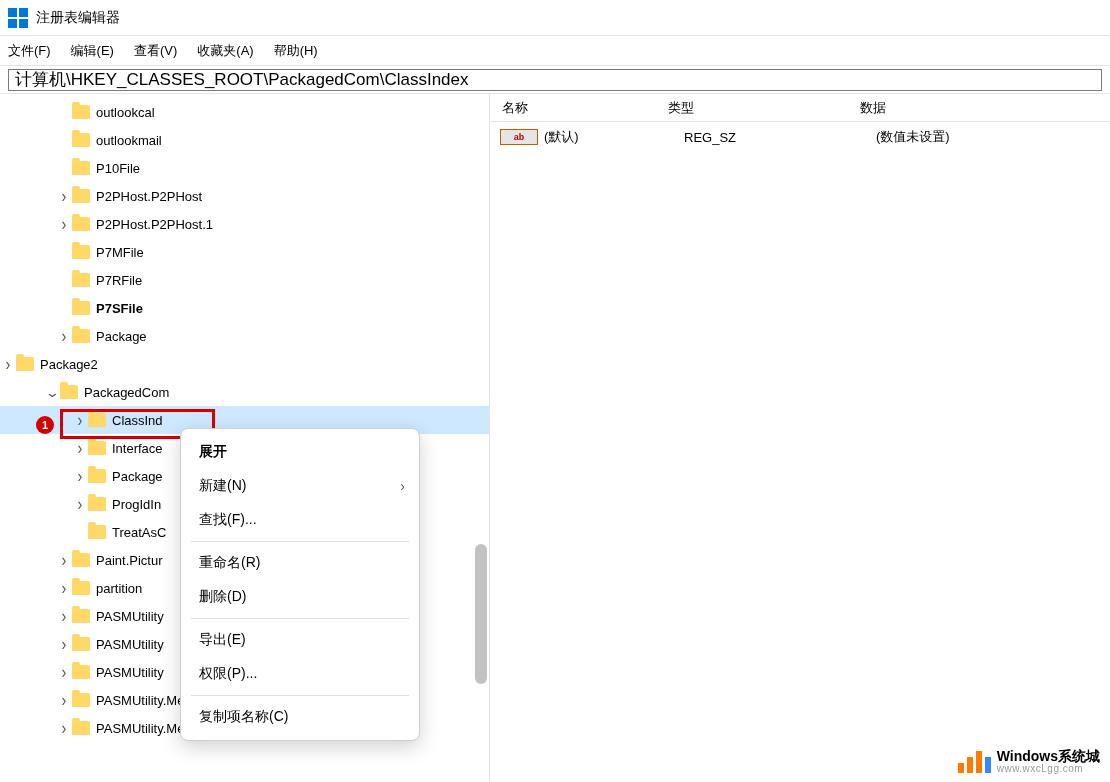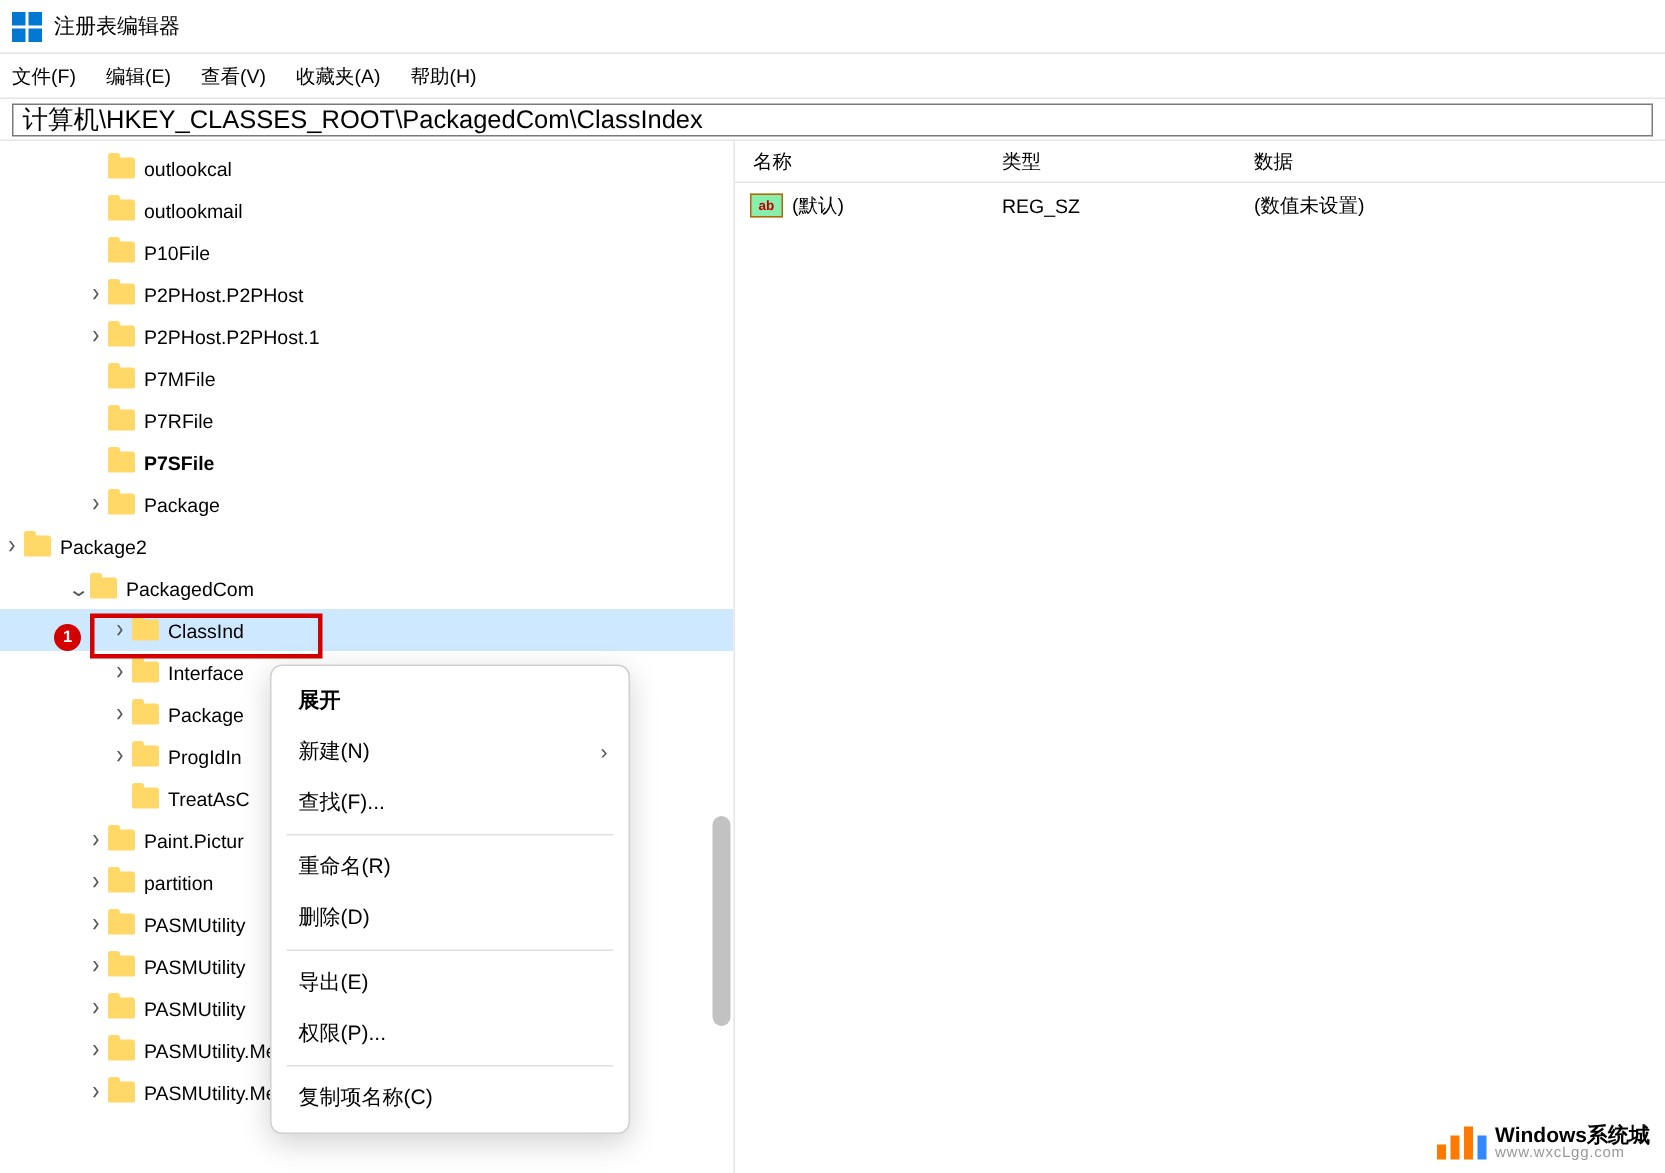--- a/index.html
+++ b/index.html
@@ -24,23 +24,23 @@
 .tree-label { }
 .selected-box { border: 3px solid #d40000; position: absolute; pointer-events: none; }
 .badge { position: absolute; width: 18px; height: 18px; border-radius: 50%; color: #fff; font-size: 11px; display: flex; align-items: center; justify-content: center; font-weight: bold; }
 .badge.red { background: #d40000; }
 .tree-scrollbar { position:absolute; right:2px; top:450px; width:12px; height:140px; background:#c2c2c2; border-radius:6px; }
 .values-pane { flex: 1; padding: 0; }
 .values-header { display: flex; height: 28px; align-items: center; border-bottom: 1px solid #e5e5e5; }
 .vh-col { padding: 0 12px; font-size: 13px; }
 .vh-name { width: 166px; }
 .vh-type { width: 168px; }
-.vh-data { flex:1; }
+.vh-data { flex:1;margin-left:24px; }
 .value-row { display: flex; height: 30px; align-items: center; }
-.value-icon { width: 22px; height: 16px; border: 1px solid #c06000; background: #86efac; margin: 0 6px 0 10px; font-size: 9px; color: #c00000; display:flex; align-items:center; justify-content:center; font-weight:bold; }
+.value-icon { width: 38px; height: 16px; border: 1px solid #c06000; background: #e5e5e5; margin: 0 6px 0 10px; font-size: 9px; color: #c00000; display:flex; align-items:center; justify-content:center; font-weight:bold; }
 .context-menu { position: absolute; background: #fff; border: 1px solid #d0d0d0; border-radius: 8px; box-shadow: 0 6px 20px rgba(0,0,0,0.18); padding: 6px 0; width: 240px; z-index: 50; }
 .cm-item { height: 34px; display: flex; align-items: center; padding: 0 18px; font-size: 14px; position: relative; }
 .cm-item.bold { font-weight: bold; }
 .cm-item .sub-arrow { position:absolute; right:14px; color:#555; }
 .cm-sep { height:1px; background:#e0e0e0; margin:4px 10px; }
 .perm-box { border:3px solid #d40000; position:absolute; pointer-events:none; }
 .watermark { position:absolute; right:10px; bottom:8px; display:flex; align-items:center; gap:6px; }
 .wm-bars { display:flex; gap:3px; align-items:flex-end; }
 .wm-bars span { width:6px; background:#ff7a00; }
 .wm-bars span:nth-child(1){height:10px} .wm-bars span:nth-child(2){height:16px} .wm-bars span:nth-child(3){height:22px} .wm-bars span:nth-child(4){height:16px;background:#38f}
@@ -203,21 +203,21 @@
     </div>
     <div class="value-row">
       <div class="value-icon">ab</div>
       <div class="vh-col" style="width:140px;padding-left:0">(默认)</div>
       <div class="vh-col vh-type" style="padding-left:0">REG_SZ</div>
       <div class="vh-col vh-data" style="padding-left:0">(数值未设置)</div>
     </div>
   </div>
 </div>
 
-<div class="context-menu" style="left:180px; top:443px;">
+<div class="context-menu" style="left:180px; top:428px;">
   <div class="cm-item bold">展开</div>
   <div class="cm-item">
       <span>新建(N)</span>
       <span class="sub-arrow">›</span>
     </div>
   <div class="cm-item">查找(F)...</div>
   <div class="cm-sep"></div>
   <div class="cm-item">重命名(R)</div>
   <div class="cm-item">删除(D)</div>
   <div class="cm-sep"></div>

